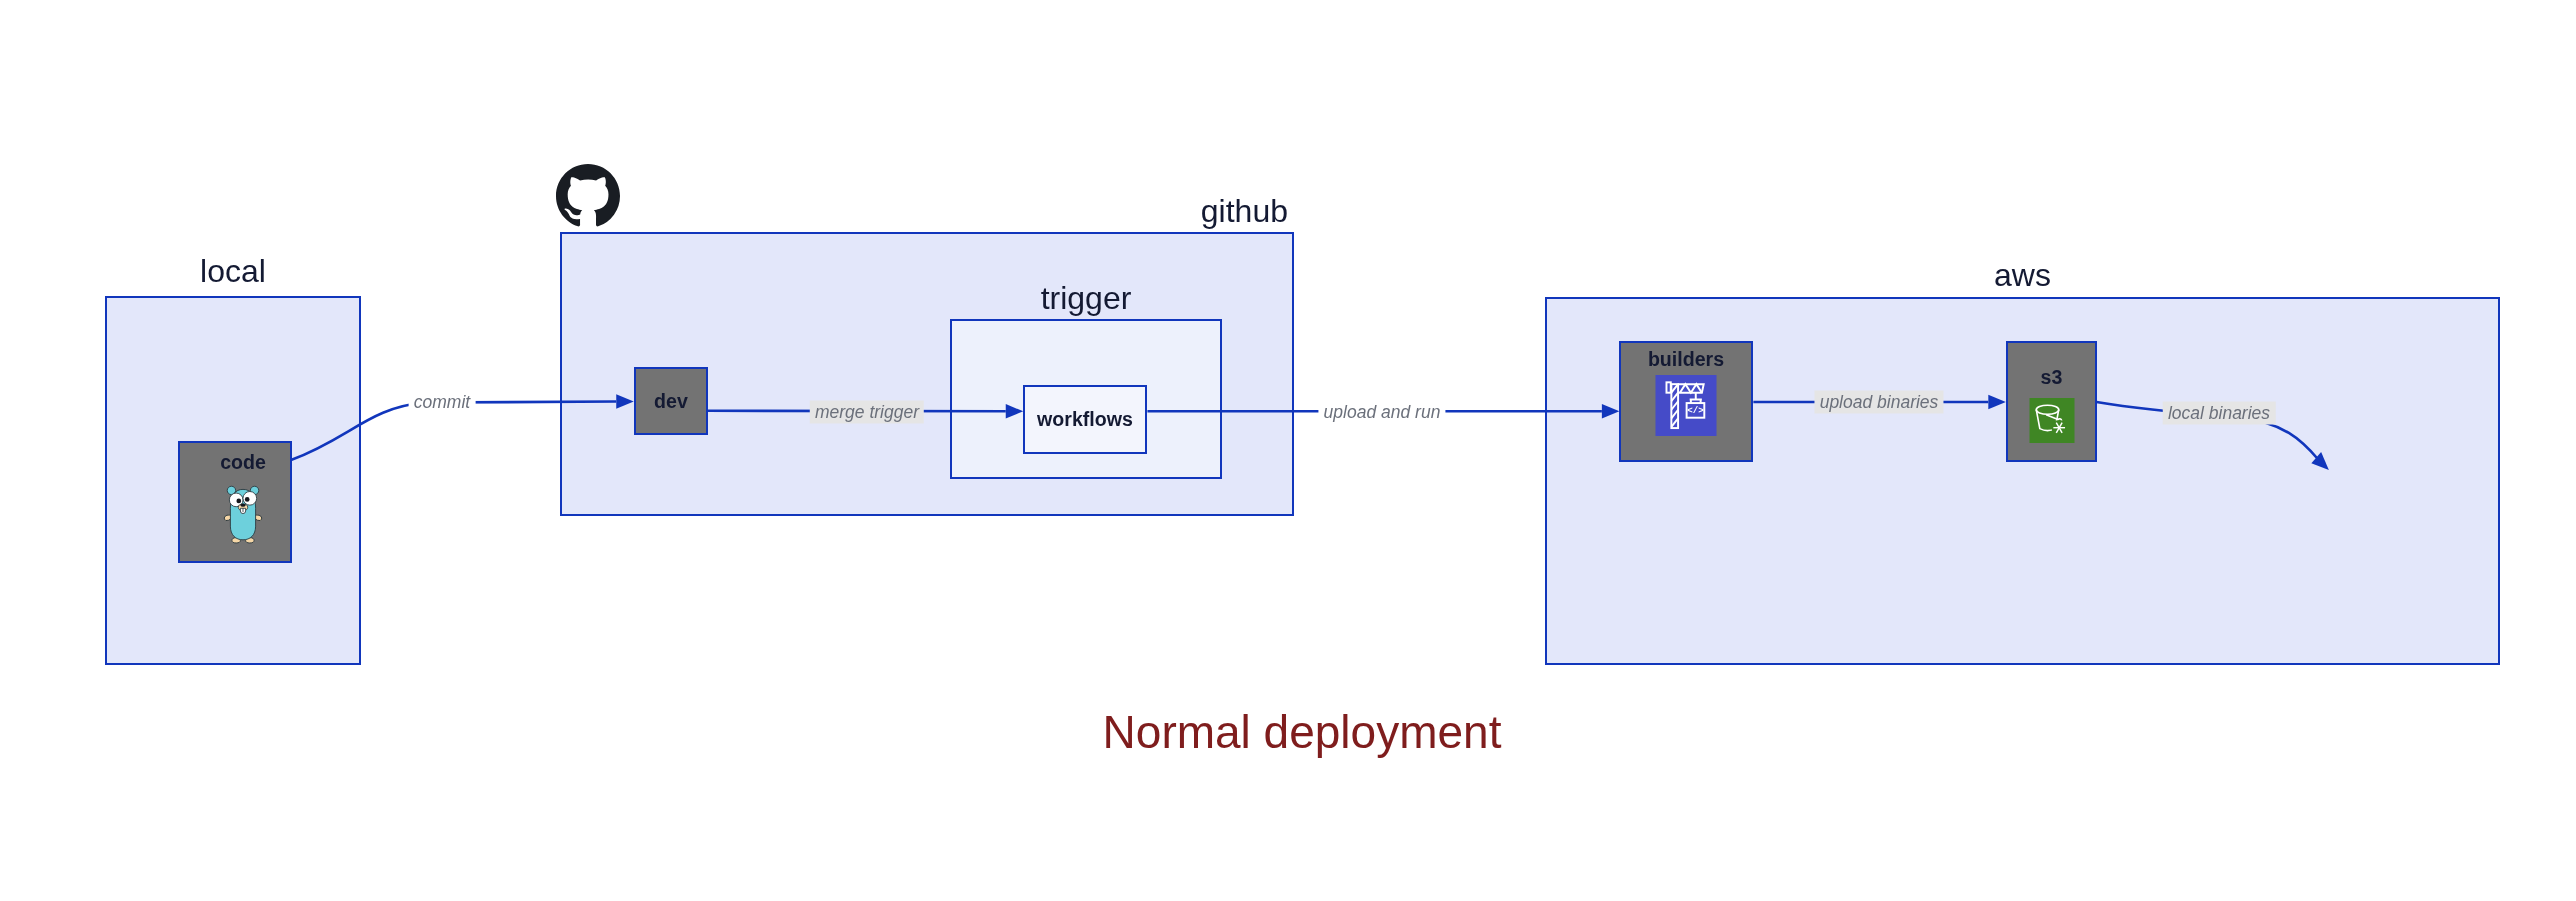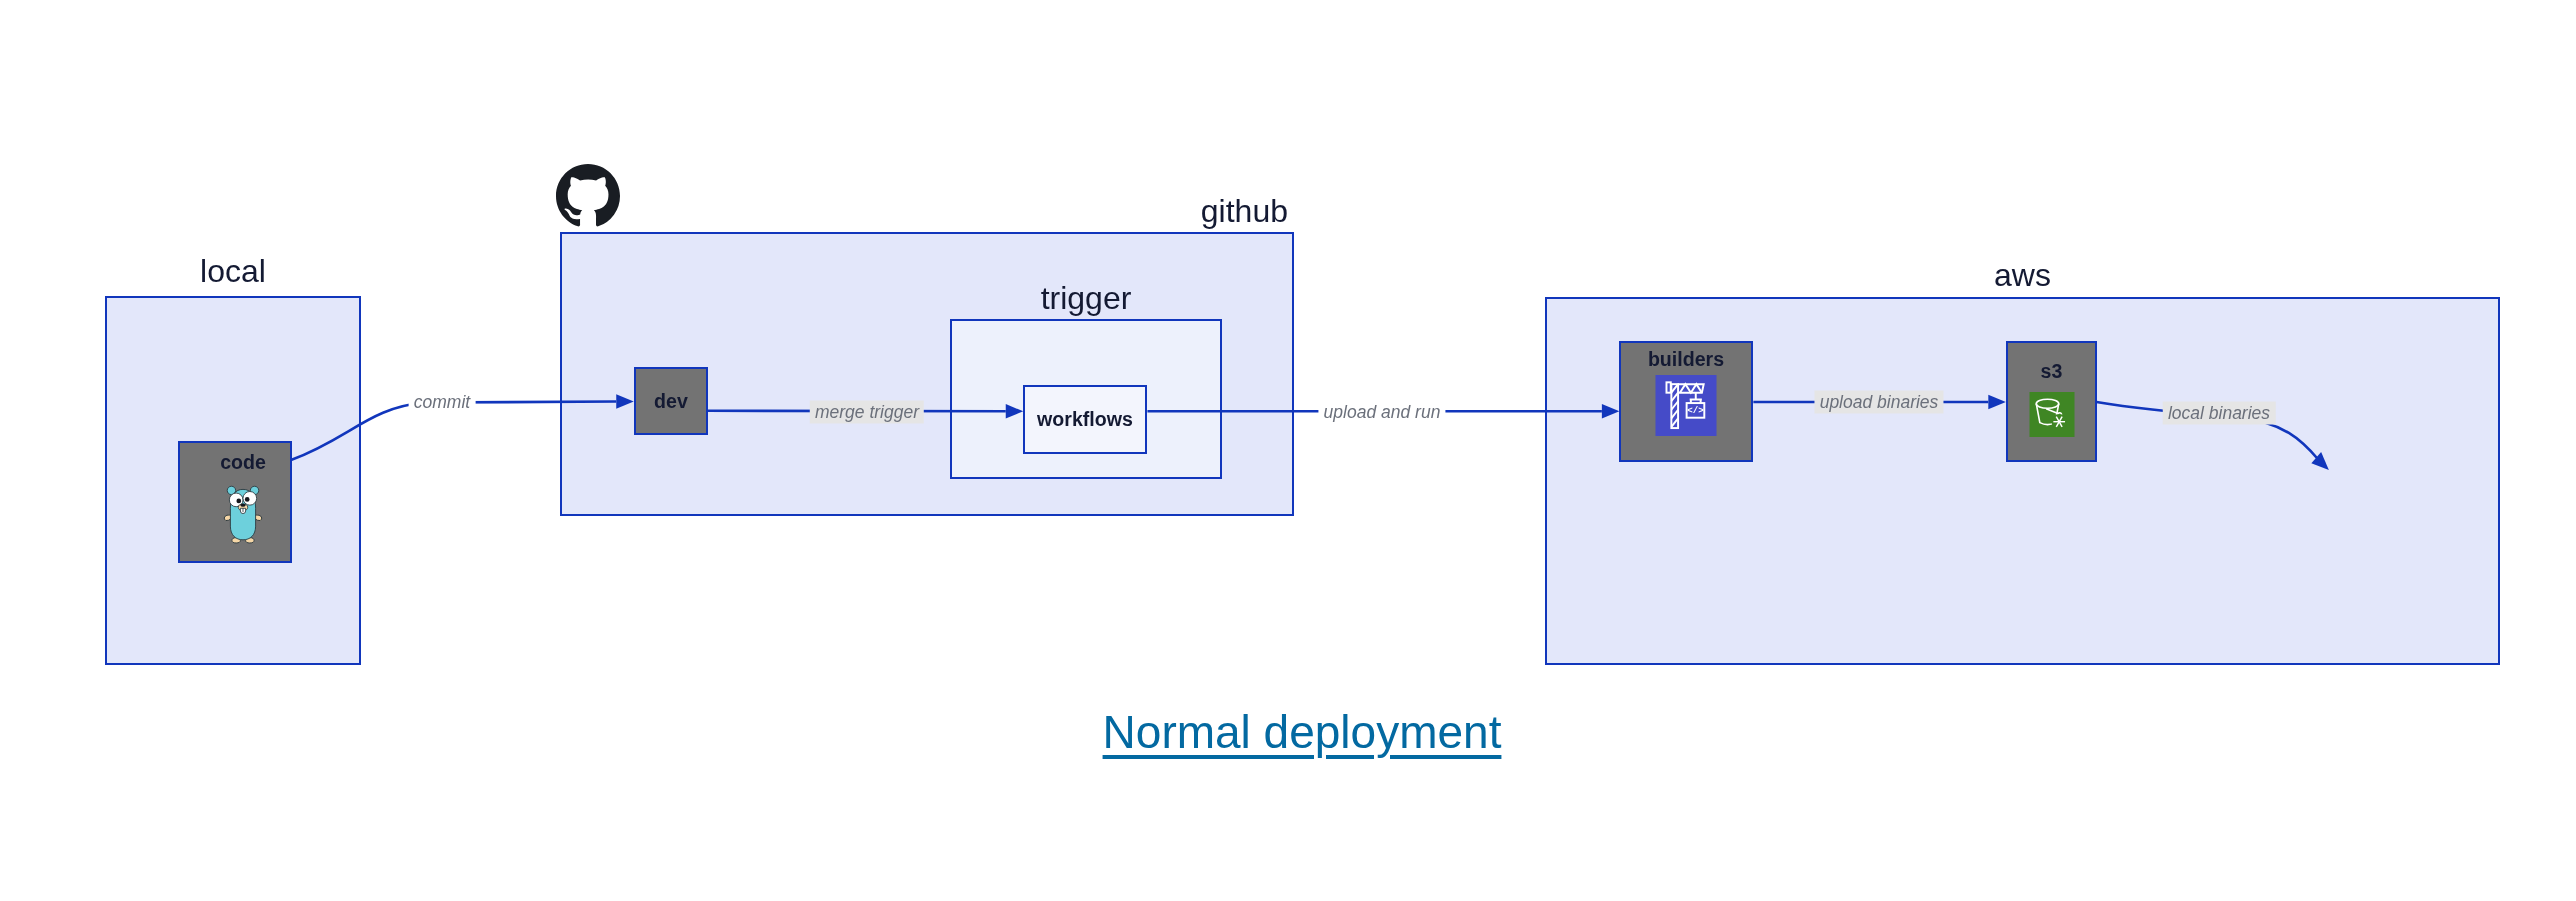--- a/index.html
+++ b/index.html
@@ -70,22 +70,21 @@
   .on-fill{background:#e5e5e5;}
   
   .octocat{position:absolute;left:556px;top:164px;z-index:3;}
   
   .diagram-title{
     position:absolute;
     left:1302px;top:705px;
     transform:translateX(-50%);
     font-size:46px;
     font-weight:500;
-    color:#0369a1;
-    text-decoration:underline;
+    color:#7f1d1d;
     text-decoration-thickness:3.6px;
     text-underline-offset:7.2px;
     white-space:nowrap;
     z-index:3;
   }
 </style>
 </head>
 <body>
 
 <div class="canvas">
@@ -154,21 +153,21 @@
           <path d="M40,29 L49,15 L58,29 L67,15 L76,29"></path>
           <path d="M66,29 L66,40 M56,40 L76,40 M58,40 L58,46 M74,40 L74,46"></path>
           <rect x="51" y="46" width="29" height="24"></rect>
         </g>
         <text x="65.5" y="63" fill="#ffffff" font-size="15" font-weight="bold" font-family="'Liberation Mono', monospace" text-anchor="middle">&lt;/&gt;</text>
       </svg>
     </div>
   </div>
 
   <div class="node" style="left:2006px;top:341px;width:91px;height:121px;">
-    <div class="node-label" style="padding-top:17px;">s3</div>
+    <div class="node-label" style="padding-top:23px;">s3</div>
     <div class="node-icon" style="margin-top:9.3px;">
       <svg width="46" height="45" viewBox="0 0 100 100">
         <rect x="0" y="0" width="100" height="100" fill="#3f8624"></rect>
         <g stroke="#ffffff" stroke-width="3.6" fill="none">
           <ellipse cx="40" cy="26" rx="25" ry="10"></ellipse>
           <path d="M15,26 L23,68 Q40,77 57,68 L65,26"></path>
           <path d="M37,37 L66,49"></path>
           <circle cx="67" cy="50" r="4"></circle>
         </g>
         <circle cx="66" cy="66" r="17" fill="#3f8624"></circle>

